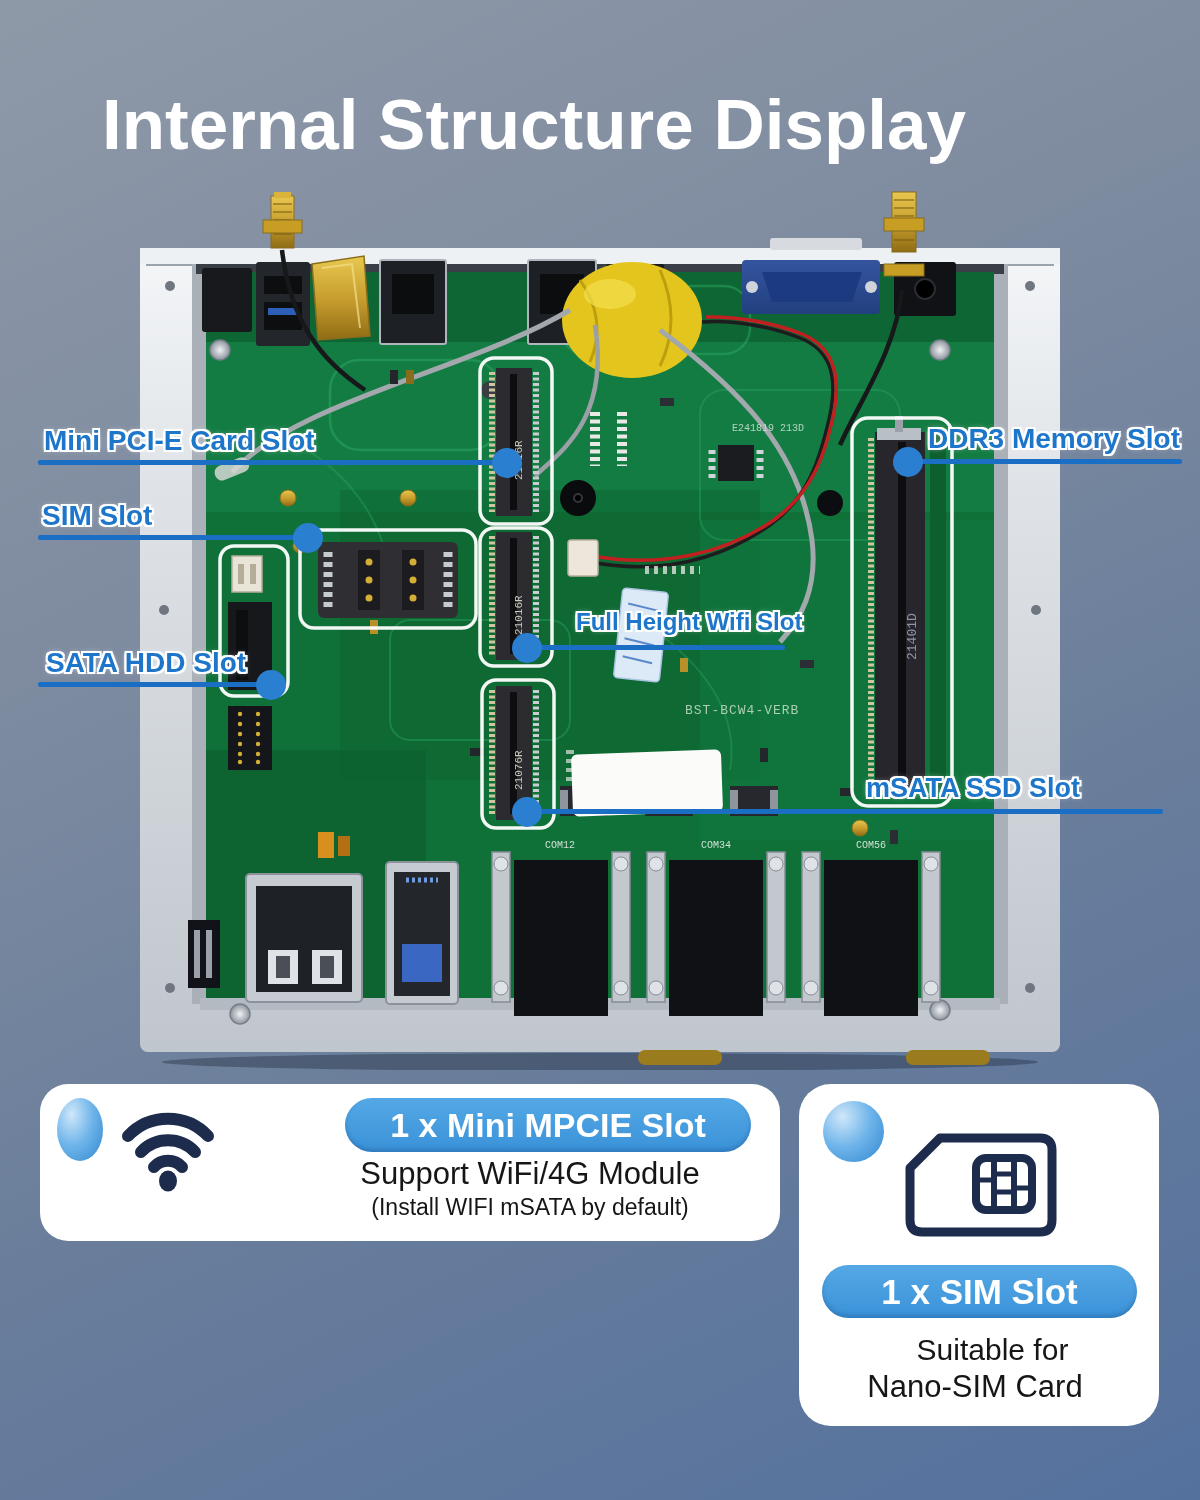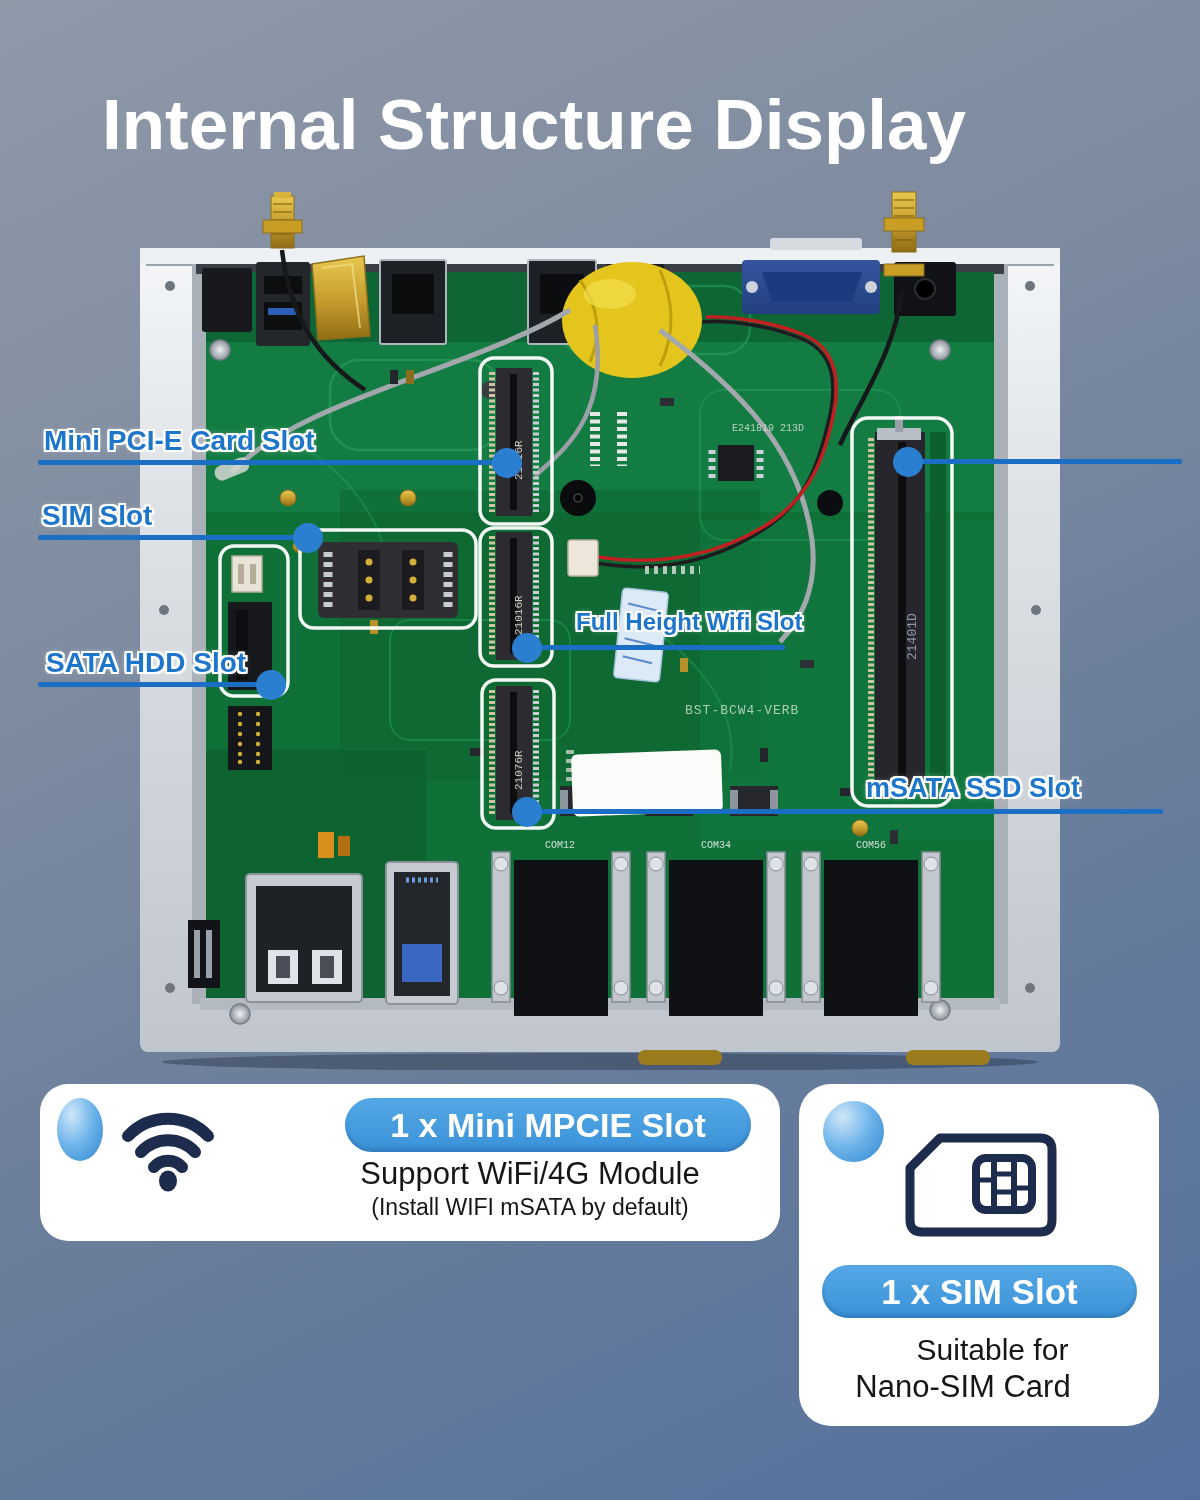--- a/index.html
+++ b/index.html
@@ -331,20 +331,21 @@
   <div class="callout-line" style="left:38px;top:535px;width:272px;"></div>
   <div class="callout-dot" style="left:293px;top:523px;"></div>
   <div class="callout-label" style="left:42px;top:500px;">SIM Slot</div>
 
   <div class="callout-line" style="left:38px;top:682px;width:235px;"></div>
   <div class="callout-dot" style="left:256px;top:670px;"></div>
   <div class="callout-label" style="left:46px;top:647px;">SATA HDD Slot</div>
 
   <div class="callout-line" style="left:908px;top:459px;width:274px;"></div>
   <div class="callout-dot" style="left:893px;top:447px;"></div>
+  <div class="callout-label" style="left:906px;top:423px;width:274px;text-align:right;">DDR3 Memory Slot</div>
 
   <div class="callout-line" style="left:527px;top:645px;width:258px;"></div>
   <div class="callout-dot" style="left:512px;top:633px;"></div>
   <div class="callout-label" style="left:576px;top:608px;font-size:24px;">Full Height Wifi Slot</div>
 
   <div class="callout-line" style="left:527px;top:809px;width:636px;"></div>
   <div class="callout-dot" style="left:512px;top:797px;"></div>
   <div class="callout-label" style="left:866px;top:773px;font-size:27px;">mSATA SSD Slot</div>
 
   <div class="card" style="left:40px;top:1084px;width:740px;height:157px;">
@@ -370,16 +371,16 @@
       <rect x="74" y="28" width="56" height="52" rx="10" fill="none" stroke="#1d2b4d" stroke-width="8"></rect>
       <line x1="92" y1="28" x2="92" y2="80" stroke="#1d2b4d" stroke-width="6"></line>
       <line x1="112" y1="28" x2="112" y2="80" stroke="#1d2b4d" stroke-width="6"></line>
       <line x1="74" y1="50" x2="92" y2="50" stroke="#1d2b4d" stroke-width="5"></line>
       <line x1="112" y1="58" x2="130" y2="58" stroke="#1d2b4d" stroke-width="5"></line>
       <line x1="92" y1="44" x2="112" y2="44" stroke="#1d2b4d" stroke-width="5"></line>
       <line x1="92" y1="62" x2="112" y2="62" stroke="#1d2b4d" stroke-width="5"></line>
     </svg>
     <div class="pill" style="left:23px;top:181px;width:315px;height:53px;font-size:35px;line-height:53px;">1 x SIM Slot</div>
     <div class="ctext" style="left:0;top:249px;width:291px;font-size:30px;margin-left:48px;">Suitable for</div>
-    <div class="ctext" style="left:0;top:285px;width:328px;font-size:31px;">Nano-SIM Card</div>
+    <div class="ctext" style="left:0;top:285px;width:328px;font-size:31px;padding-left:12px;">Nano-SIM Card</div>
   </div>
 
 </div>
 
 </body></html>

